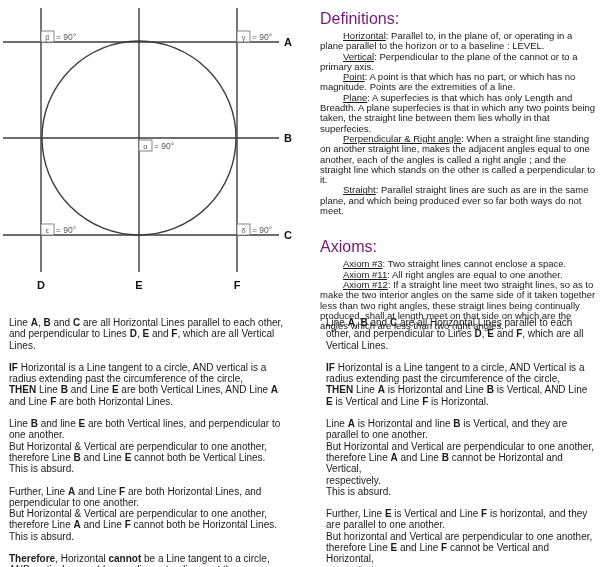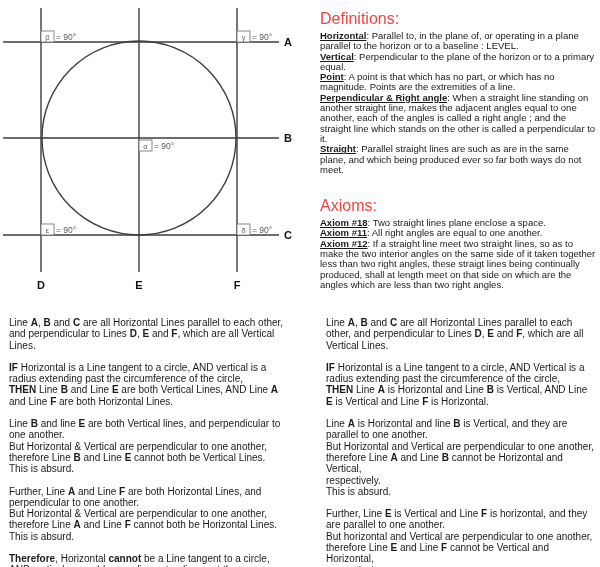--- a/index.html
+++ b/index.html
@@ -10,24 +10,24 @@
   .diagram{position:absolute;left:0;top:0;width:300px;height:300px;}
   .dline{stroke:#3d3d3d;stroke-width:1.4;}
   .dcircle{fill:none;stroke:#3d3d3d;stroke-width:1.4;}
   .dlabel{font-family:"Liberation Sans",sans-serif;font-size:11px;font-weight:700;fill:#111;}
   .abox{fill:#ffffff;stroke:#7a7a7a;stroke-width:0.9;}
   .aletter{font-family:"Liberation Sans",sans-serif;font-size:7.5px;fill:#5a5a5a;}
   .atext{font-family:"Liberation Sans",sans-serif;font-size:8.5px;fill:#5a5a5a;}
 
   
   .defs{position:absolute;left:320px;top:10px;width:277px;}
-  .section-title{font-size:16px;font-weight:400;margin:0 0 3px 0;color:#ef4444;}
+  .section-title{font-size:16px;font-weight:400;margin:0 0 3px 0;color:#701a75;}
   .axioms-title{margin-top:22px;}
   .def-item{font-size:9.5px;line-height:10.3px;}
-  .term{font-weight:700;text-decoration:underline;}
+  .term{font-weight:400;text-decoration:underline;margin-left:23px;}
 
   
   .col{position:absolute;top:317px;font-size:10px;line-height:11.3px;}
   .col-left{left:5px;width:288px;}
   .col-right{left:322px;width:273px;}
   .col p{margin:0 0 11px 4px;}
 </style>
 </head>
 <body>
 
@@ -61,28 +61,29 @@
       <text x="56" y="233" class="atext">= 90°</text>
       <rect x="237" y="224" width="13" height="11" class="abox"></rect>
       <text x="243.5" y="232.5" text-anchor="middle" class="aletter">δ</text>
       <text x="252" y="233" class="atext">= 90°</text>
     </svg>
 
   <div class="defs">
     <h2 class="section-title">Definitions:</h2>
 
     <div class="def-item"><span class="term">Horizontal</span><span>: Parallel to, in the plane of, or operating in a plane parallel to the horizon or to a baseline : LEVEL.</span></div>
-    <div class="def-item"><span class="term">Vertical</span><span>: Perpendicular to the plane of the horizon or to a primary equal.</span></div>
+    <div class="def-item"><span class="term">Vertical</span><span>: Perpendicular to the plane of the cannot or to a primary axis.</span></div>
     <div class="def-item"><span class="term">Point</span><span>: A point is that which has no part, or which has no magnitude. Points are the extremities of a line.</span></div>
+    <div class="def-item"><span class="term">Plane</span><span>: A superfecies is that which has only Length and Breadth. A plane superfecies is that in which any two points being taken, the straight line between them lies wholly in that superfecies.</span></div>
     <div class="def-item"><span class="term">Perpendicular &amp; Right angle</span><span>: When a straight line standing on another straight line, makes the adjacent angles equal to one another, each of the angles is called a right angle ; and the straight line which stands on the other is called a perpendicular to it.</span></div>
     <div class="def-item"><span class="term">Straight</span><span>: Parallel straight lines are such as are in the same plane, and which being produced ever so far both ways do not meet.</span></div>
 
     <h2 class="section-title axioms-title">Axioms:</h2>
 
-    <div class="def-item"><span class="term">Axiom #18</span><span>: Two straight lines plane enclose a space.</span></div>
+    <div class="def-item"><span class="term">Axiom #3</span><span>: Two straight lines cannot enclose a space.</span></div>
     <div class="def-item"><span class="term">Axiom #11</span><span>: All right angles are equal to one another.</span></div>
     <div class="def-item"><span class="term">Axiom #12</span><span>: If a straight line meet two straight lines, so as to make the two interior angles on the same side of it taken together less than two right angles, these straigt lines being continually produced, shall at length meet on that side on which are the angles which are less than two right angles.</span></div>
   </div>
 
   <div class="col col-left">
     <p>Line <b>A</b>, <b>B</b> and <b>C</b> are all Horizontal Lines parallel to each other, and perpendicular to Lines <b>D</b>, <b>E</b> and <b>F</b>, which are all Vertical Lines.</p>
     <p><b>IF</b> Horizontal is a Line tangent to a circle, AND vertical is a radius extending past the circumference of the circle,<br><b>THEN</b> Line <b>B</b> and Line <b>E</b> are both Vertical Lines, AND Line <b>A</b> and Line <b>F</b> are both Horizontal Lines.</p>
     <p>Line <b>B</b> and line <b>E</b> are both Vertical lines, and perpendicular to one another.<br>But Horizontal &amp; Vertical are perpendicular to one another,<br>therefore Line <b>B</b> and Line <b>E</b> cannot both be Vertical Lines.<br>This is absurd.</p>
     <p>Further, Line <b>A</b> and Line <b>F</b> are both Horizontal Lines, and perpendicular to one another.<br>But Horizontal &amp; Vertical are perpendicular to one another,<br>therefore Line <b>A</b> and Line <b>F</b> cannot both be Horizontal Lines.<br>This is absurd.</p>
     <p><b>Therefore</b>, Horizontal <b>cannot</b> be a Line tangent to a circle, AND vertical <b>cannot</b> be a radius extending past the circumference of the circle. □</p>

